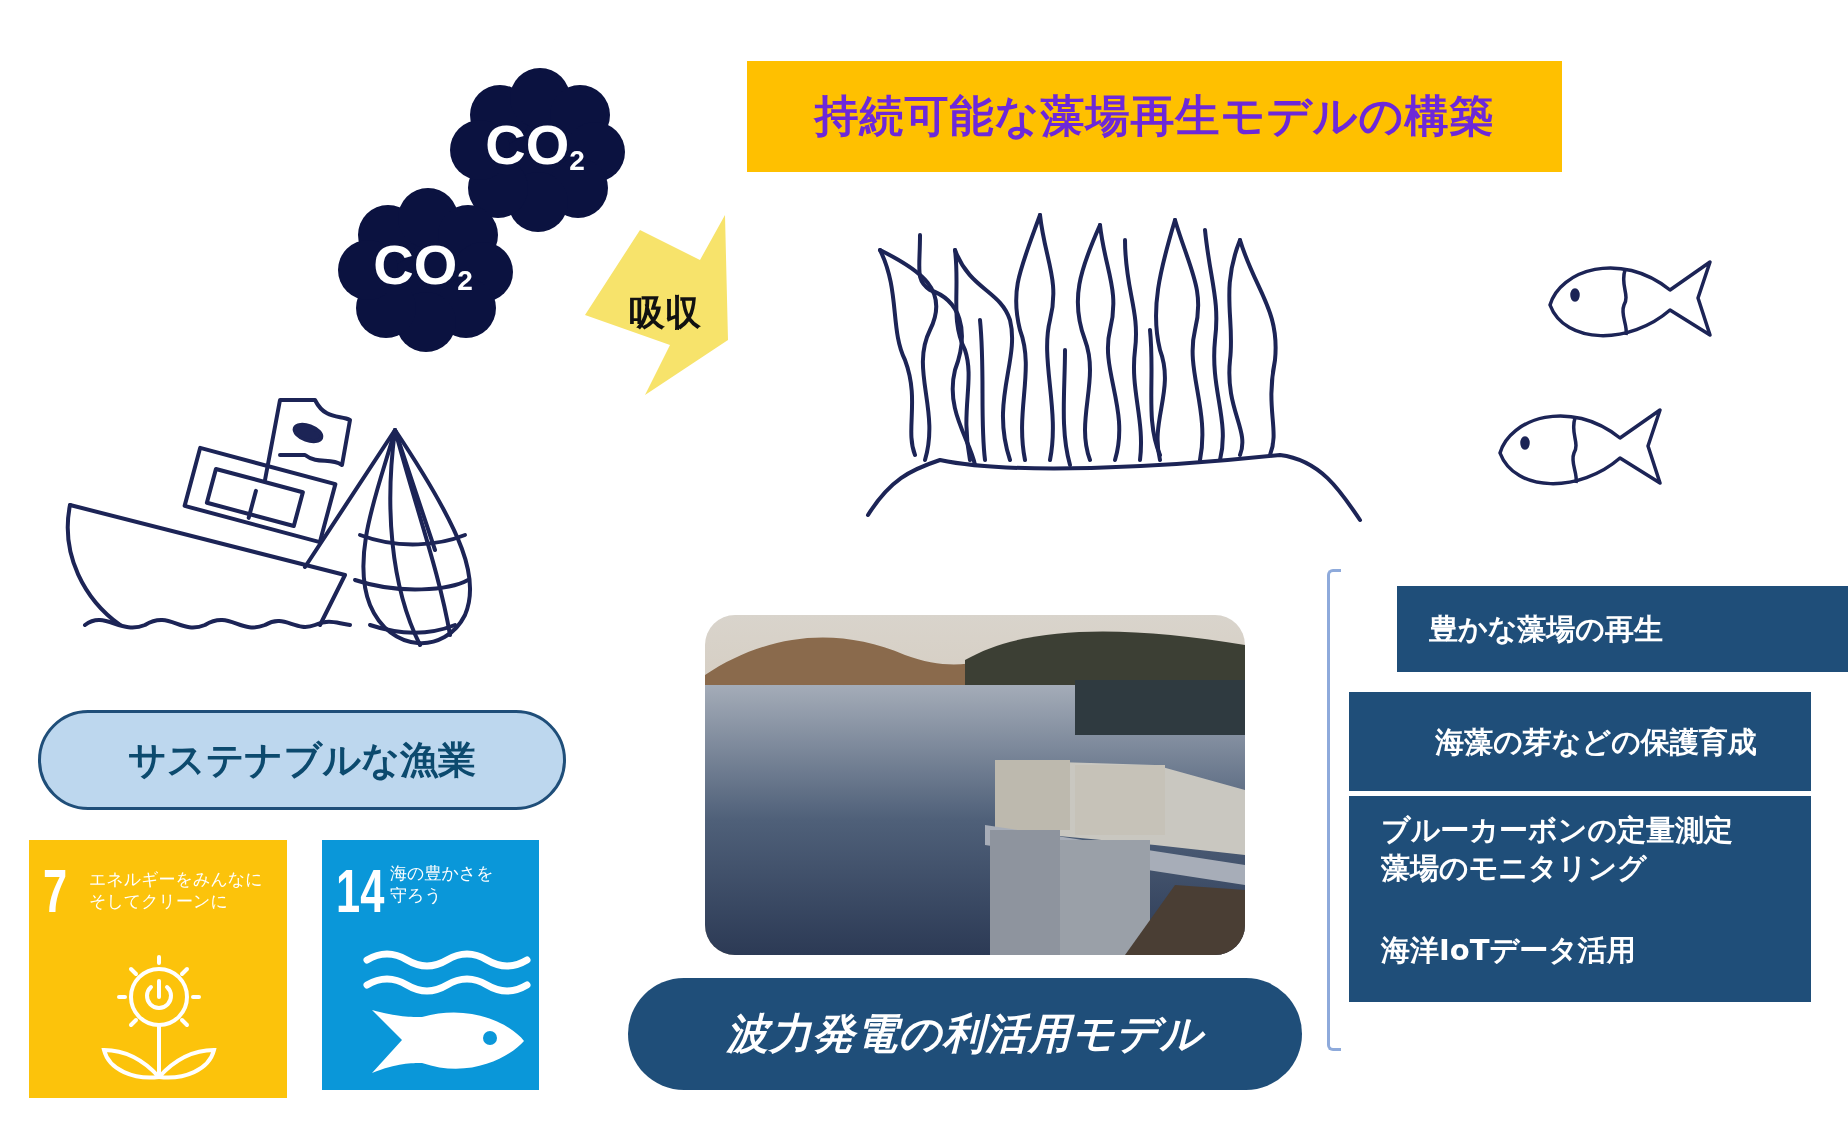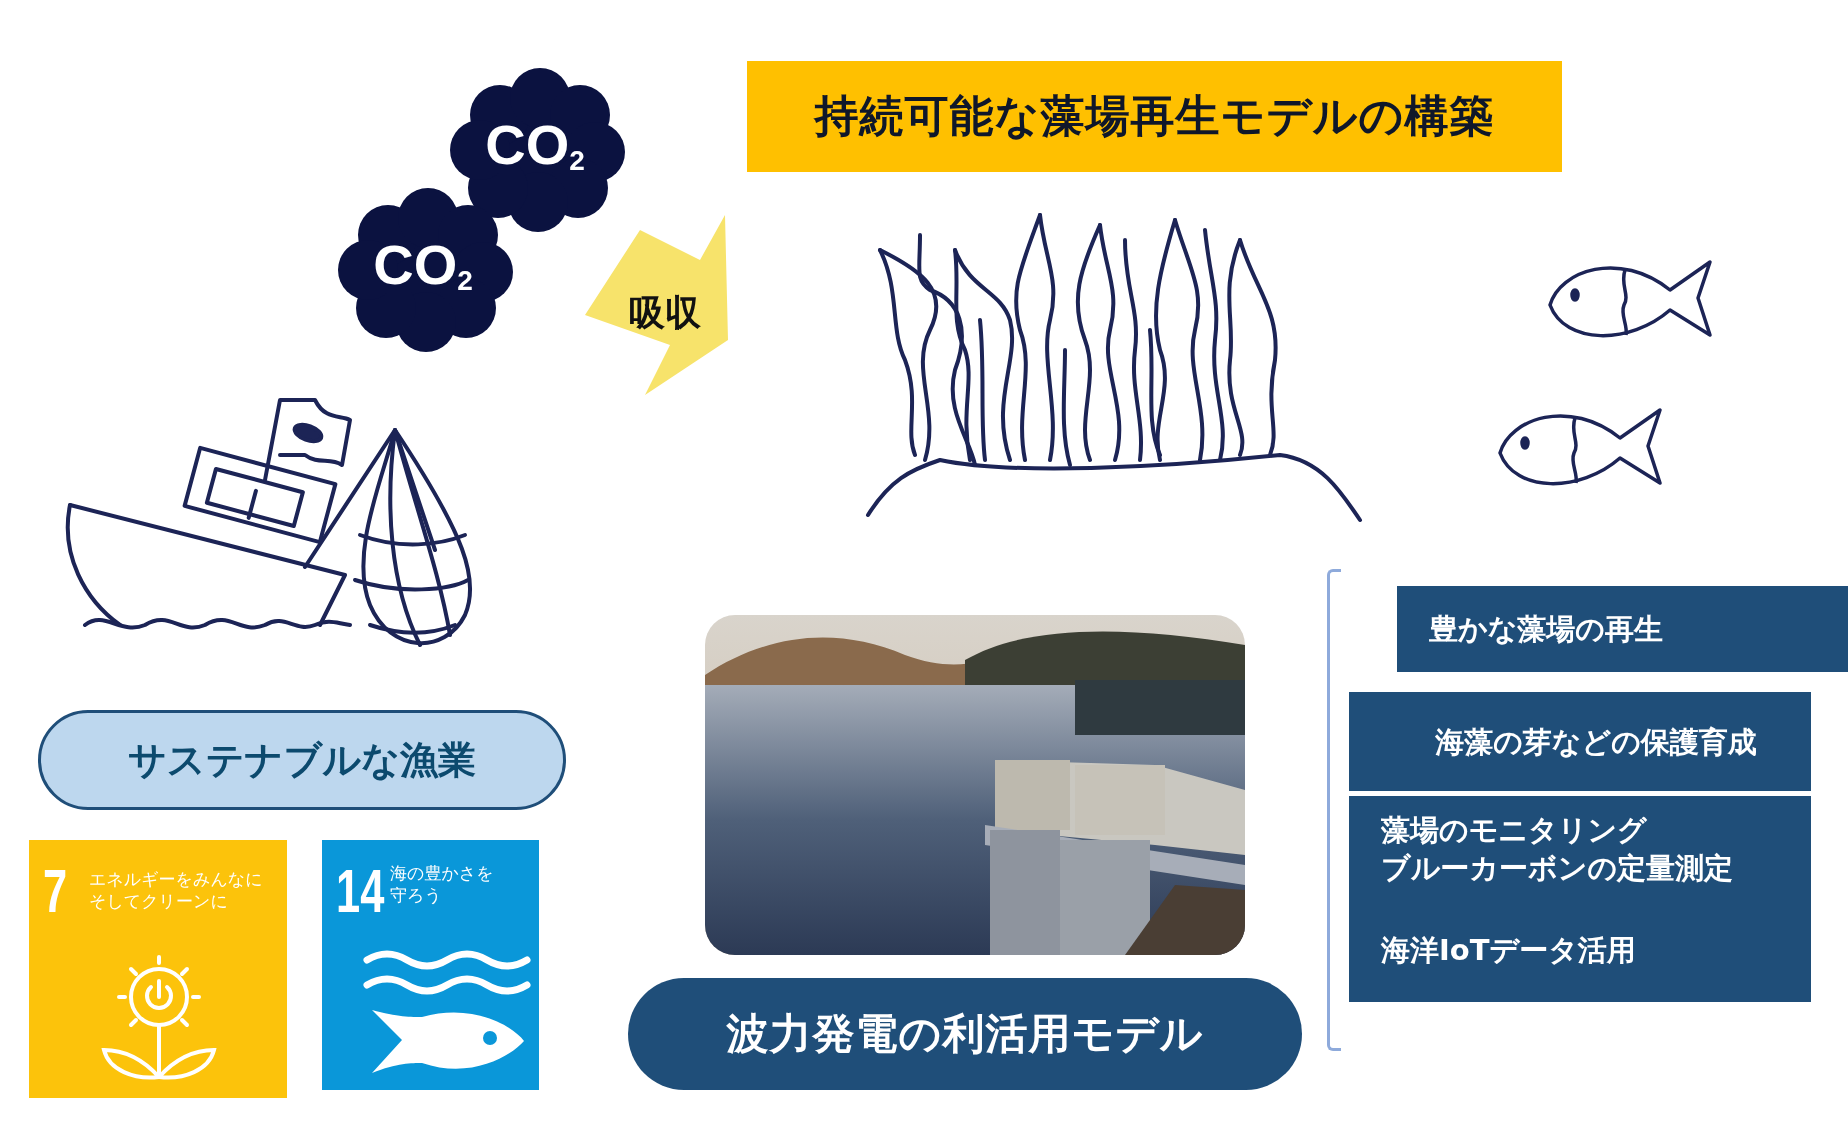--- a/index.html
+++ b/index.html
@@ -1,28 +1,28 @@
 <!DOCTYPE html>
 <html><head>
 <meta charset="utf-8">
 <style>
   html, body { margin:0; padding:0; background:#ffffff; }
   body { width:1848px; height:1124px; position:relative; overflow:hidden;
          font-family: "DejaVu Sans", "Liberation Sans", sans-serif; }
   .abs { position:absolute; }
   .banner { left:747px; top:61px; width:815px; height:111px; background:#ffc000;
             display:flex; align-items:center; justify-content:center;
-            font-size:44px; font-weight:bold; color:#0f172a; letter-spacing:1px; }
+            font-size:44px; font-weight:bold; color:#6d28d9; letter-spacing:1px; }
   .pill-light { left:38px; top:710px; width:528px; height:100px; border-radius:50px;
             background:#bdd7ee; border:3px solid #1f4e79; box-sizing:border-box;
             display:flex; align-items:center; justify-content:center;
             font-size:38px; font-weight:bold; color:#0c4a6e; }
   .pill-dark { left:628px; top:978px; width:674px; height:112px; border-radius:56px;
             background:#1f4e79; display:flex; align-items:center; justify-content:center;
-            font-size:42px; color:#ffffff; font-weight:bold; letter-spacing:1px; }
+            font-size:42px; color:#ffffff; font-weight:bold; letter-spacing:1px;font-style:italic; }
   .sdg { color:#fff; box-sizing:border-box; }
   .sdg7 { left:29px; top:840px; width:258px; height:258px; background:#fcc30b; }
   .sdg14 { left:322px; top:840px; width:217px; height:250px; background:#0a97d9; }
   .sdg-num { position:absolute; left:14px; top:20px; font-size:62px; font-weight:bold;
              font-family:"Liberation Sans", sans-serif; transform:scaleX(0.7); transform-origin:left top; line-height:1; }
   .sdg-txt { position:absolute; font-size:17px; font-weight:normal; line-height:22px; white-space:nowrap; }
   .sdg7 .sdg-txt { left:60px; top:28px; }
   .sdg14 .sdg-txt { left:68px; top:22px; }
   .photo { left:705px; top:615px; width:540px; height:340px; overflow:hidden;
            border-radius:30px; box-shadow: 0 0 30px 20px #ffffff inset; }
@@ -194,18 +194,18 @@
 
 <div class="abs bracket"></div>
 
 <div class="abs item" style="top:586px;height:86px;margin-left:48px;">
   <span>豊かな藻場の再生</span>
 </div>
 <div class="abs item" style="top:692px;height:99px;align-items:center;">
   <span>海藻の芽などの保護育成</span>
 </div>
 <div class="abs item" style="top:796px;height:106px;">
+  <span>ブルーカーボンの定量測定</span>
   <span>藻場のモニタリング</span>
-  <span>ブルーカーボンの定量測定</span>
 </div>
 <div class="abs item" style="top:898px;height:104px;">
   <span>海洋IoTデータ活用</span>
 </div>
 
 </body></html>

